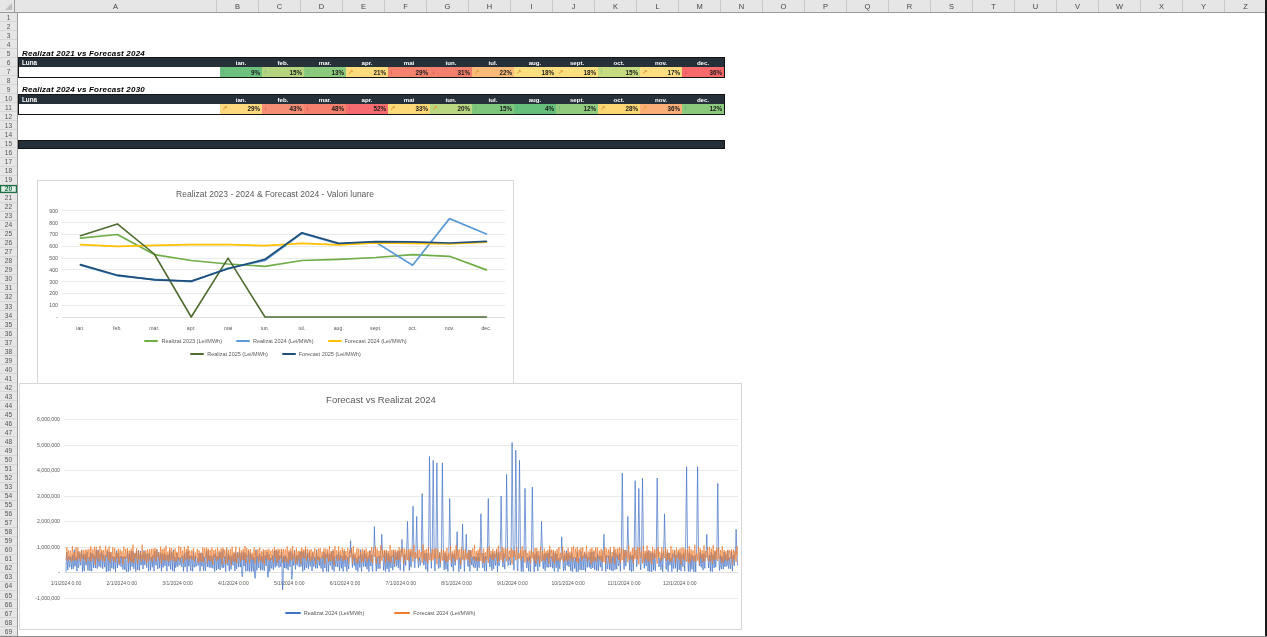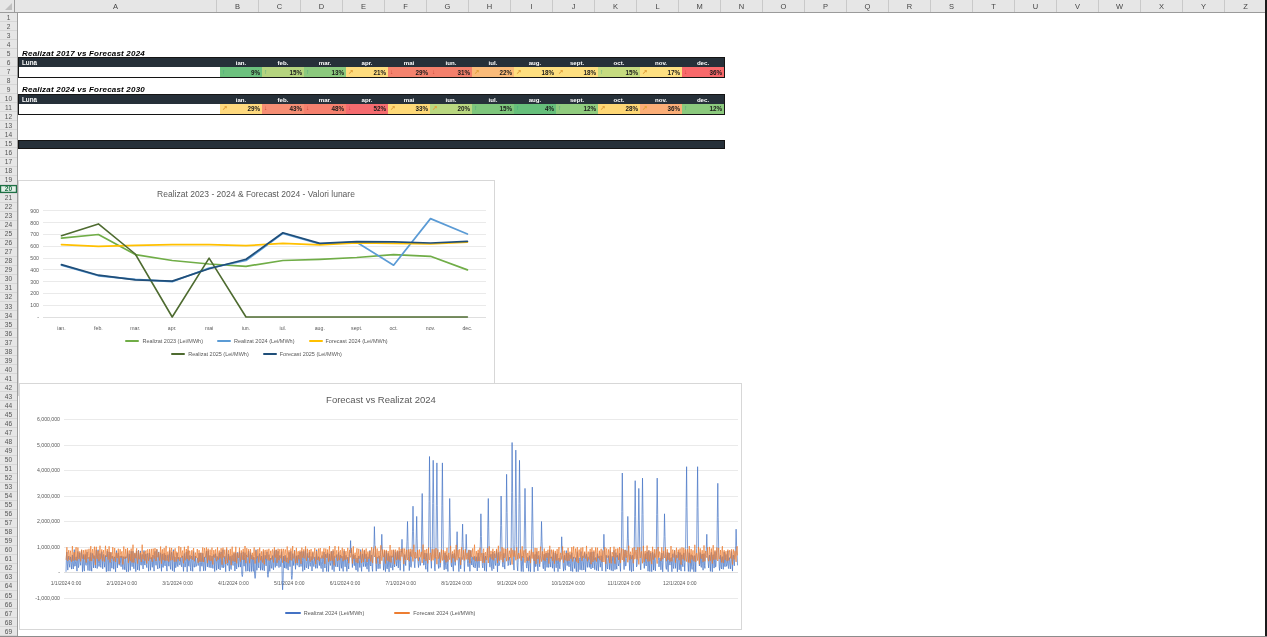--- a/index.html
+++ b/index.html
@@ -28,21 +28,21 @@
   .mh{width:42px;flex:none;color:#fff;font-size:6.1px;font-weight:bold;display:flex;align-items:center;justify-content:center;}
   .tbl-vals{height:10px;display:flex;background:#fff;}
   .blankcell{width:201px;flex:none;}
   .pc{width:42px;flex:none;display:flex;align-items:center;justify-content:space-between;
           padding:0 2px;box-sizing:border-box;font-size:6.3px;font-weight:600;color:#1a1a1a;}
   .ic{font-size:6.6px;font-weight:bold;line-height:1;}
   .bar15{position:absolute;left:18px;top:139.6px;width:707px;height:9.4px;background:#263039;
           border:1px solid #141414;box-sizing:border-box;z-index:2;}
   
   .chartbox{position:absolute;background:#fff;border:1px solid #D7D7D7;box-sizing:border-box;z-index:3;}
-  #chart1{left:18px;top:180px;width:477px;height:216px;}
+  #chart1{left:37px;top:180px;width:477px;height:216px;}
   #chart2{left:18.5px;top:383px;width:723px;height:247px;}
   .legend{position:absolute;left:0;right:0;display:flex;justify-content:center;align-items:center;}
   .lgi{display:flex;align-items:center;gap:3px;}
   .lgl{width:14px;height:2.4px;border-radius:1px;flex:none;}
   .lgt{font-size:5.5px;color:#595959;white-space:nowrap;}
   #chart1 .legend{gap:14px;}
   #chart2 .legend{gap:30px;}
   .right-edge{position:absolute;top:0;right:0;width:2px;height:637px;background:#1b1b1b;z-index:9;}
   .bottom-edge{position:absolute;left:0;bottom:0;width:1267px;height:1px;background:#8c8c8c;z-index:9;}
   svg text{font-family:"Liberation Sans",sans-serif;}
@@ -144,21 +144,21 @@
     <div class="rowcell">62</div>
     <div class="rowcell">63</div>
     <div class="rowcell">64</div>
     <div class="rowcell">65</div>
     <div class="rowcell">66</div>
     <div class="rowcell">67</div>
     <div class="rowcell">68</div>
     <div class="rowcell">69</div>
   </div>
 
-<div class="sheet-title" style="top:48.5px;">Realizat 2017 vs Forecast 2024</div>
+<div class="sheet-title" style="top:48.5px;">Realizat 2021 vs Forecast 2024</div>
 <div class="sheet-title" style="top:84.8px;">Realizat 2024 vs Forecast 2030</div>
 
 <div class="tbl" style="top:57.4px;" id="tbl0">
     <div class="tbl-hdr">
       <div class="luna">Luna</div>
       <div class="mh">ian.</div>
       <div class="mh">feb.</div>
       <div class="mh">mar.</div>
       <div class="mh">apr.</div>
       <div class="mh">mai</div>

